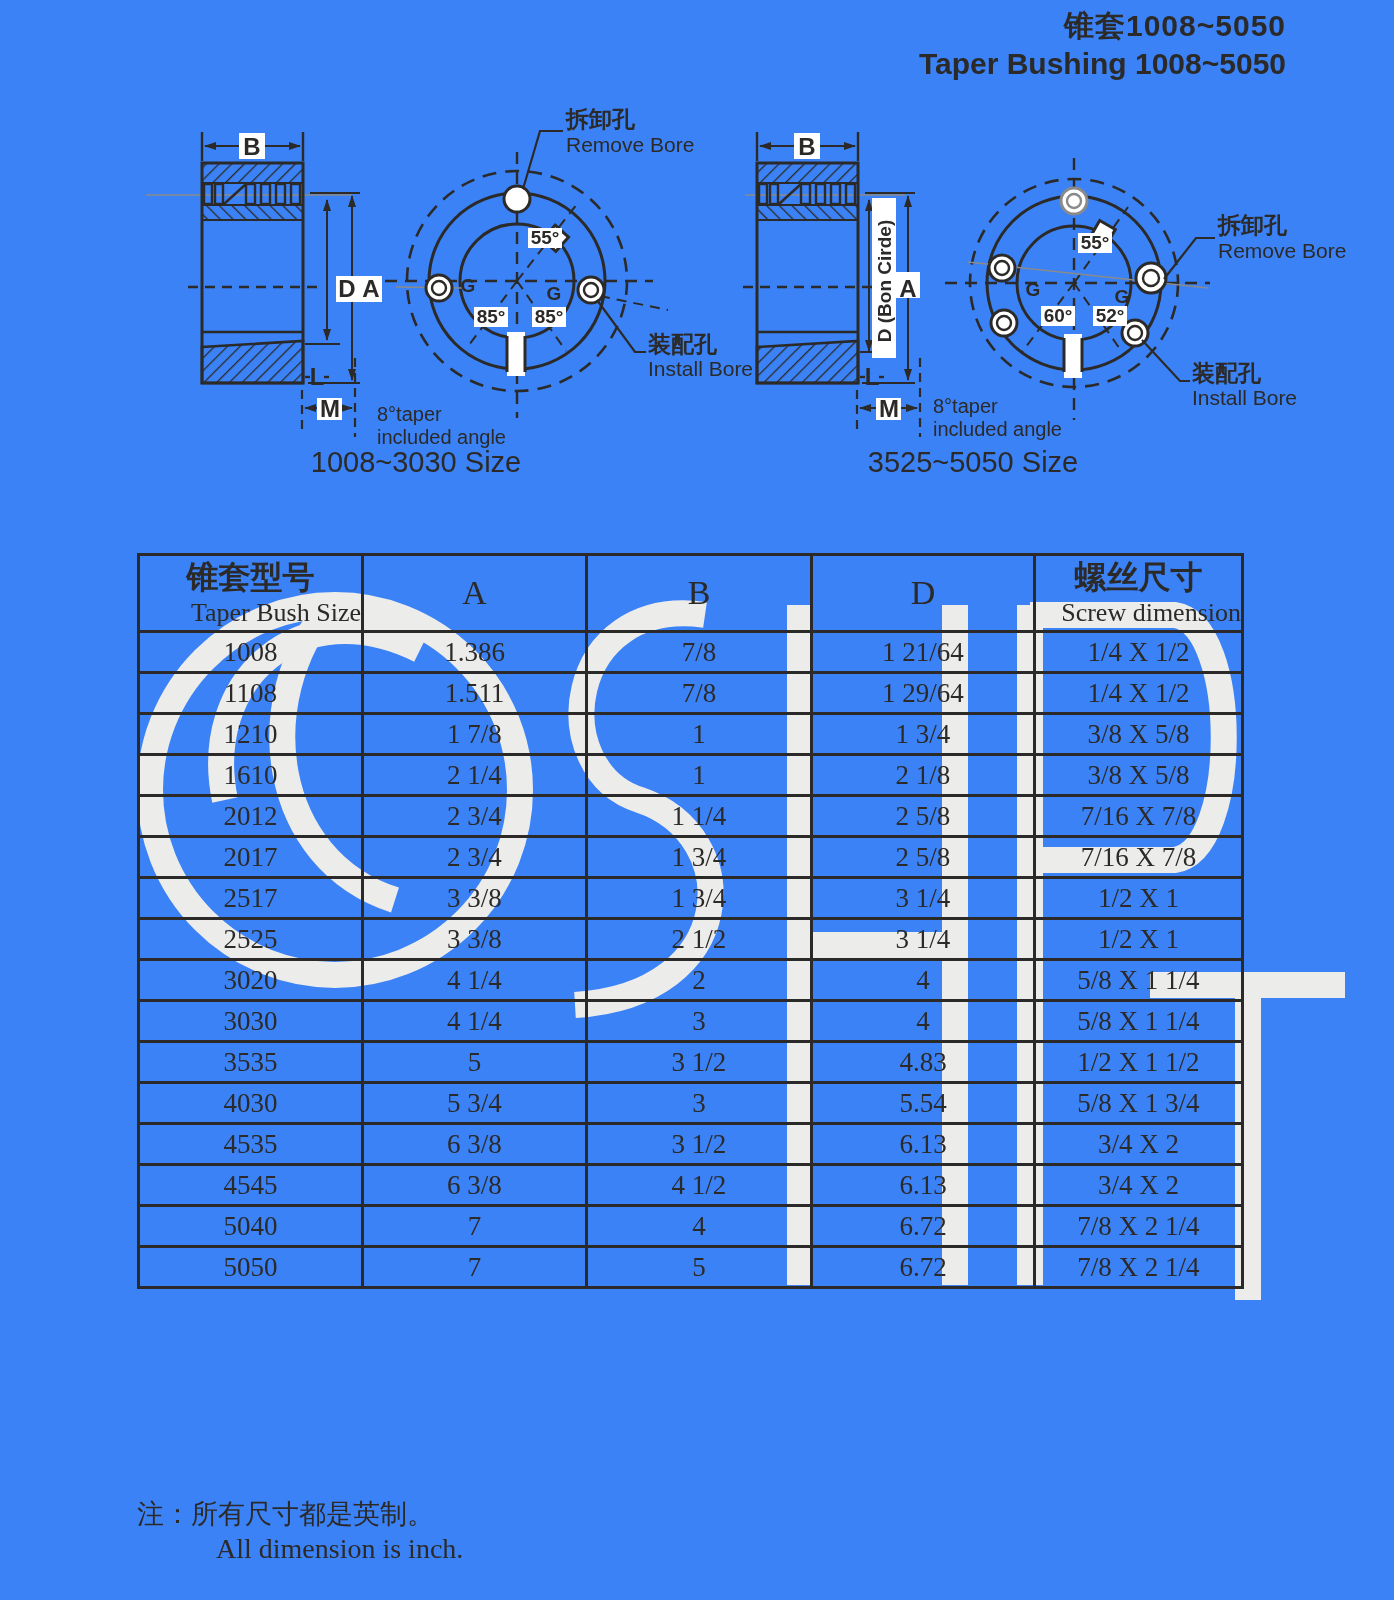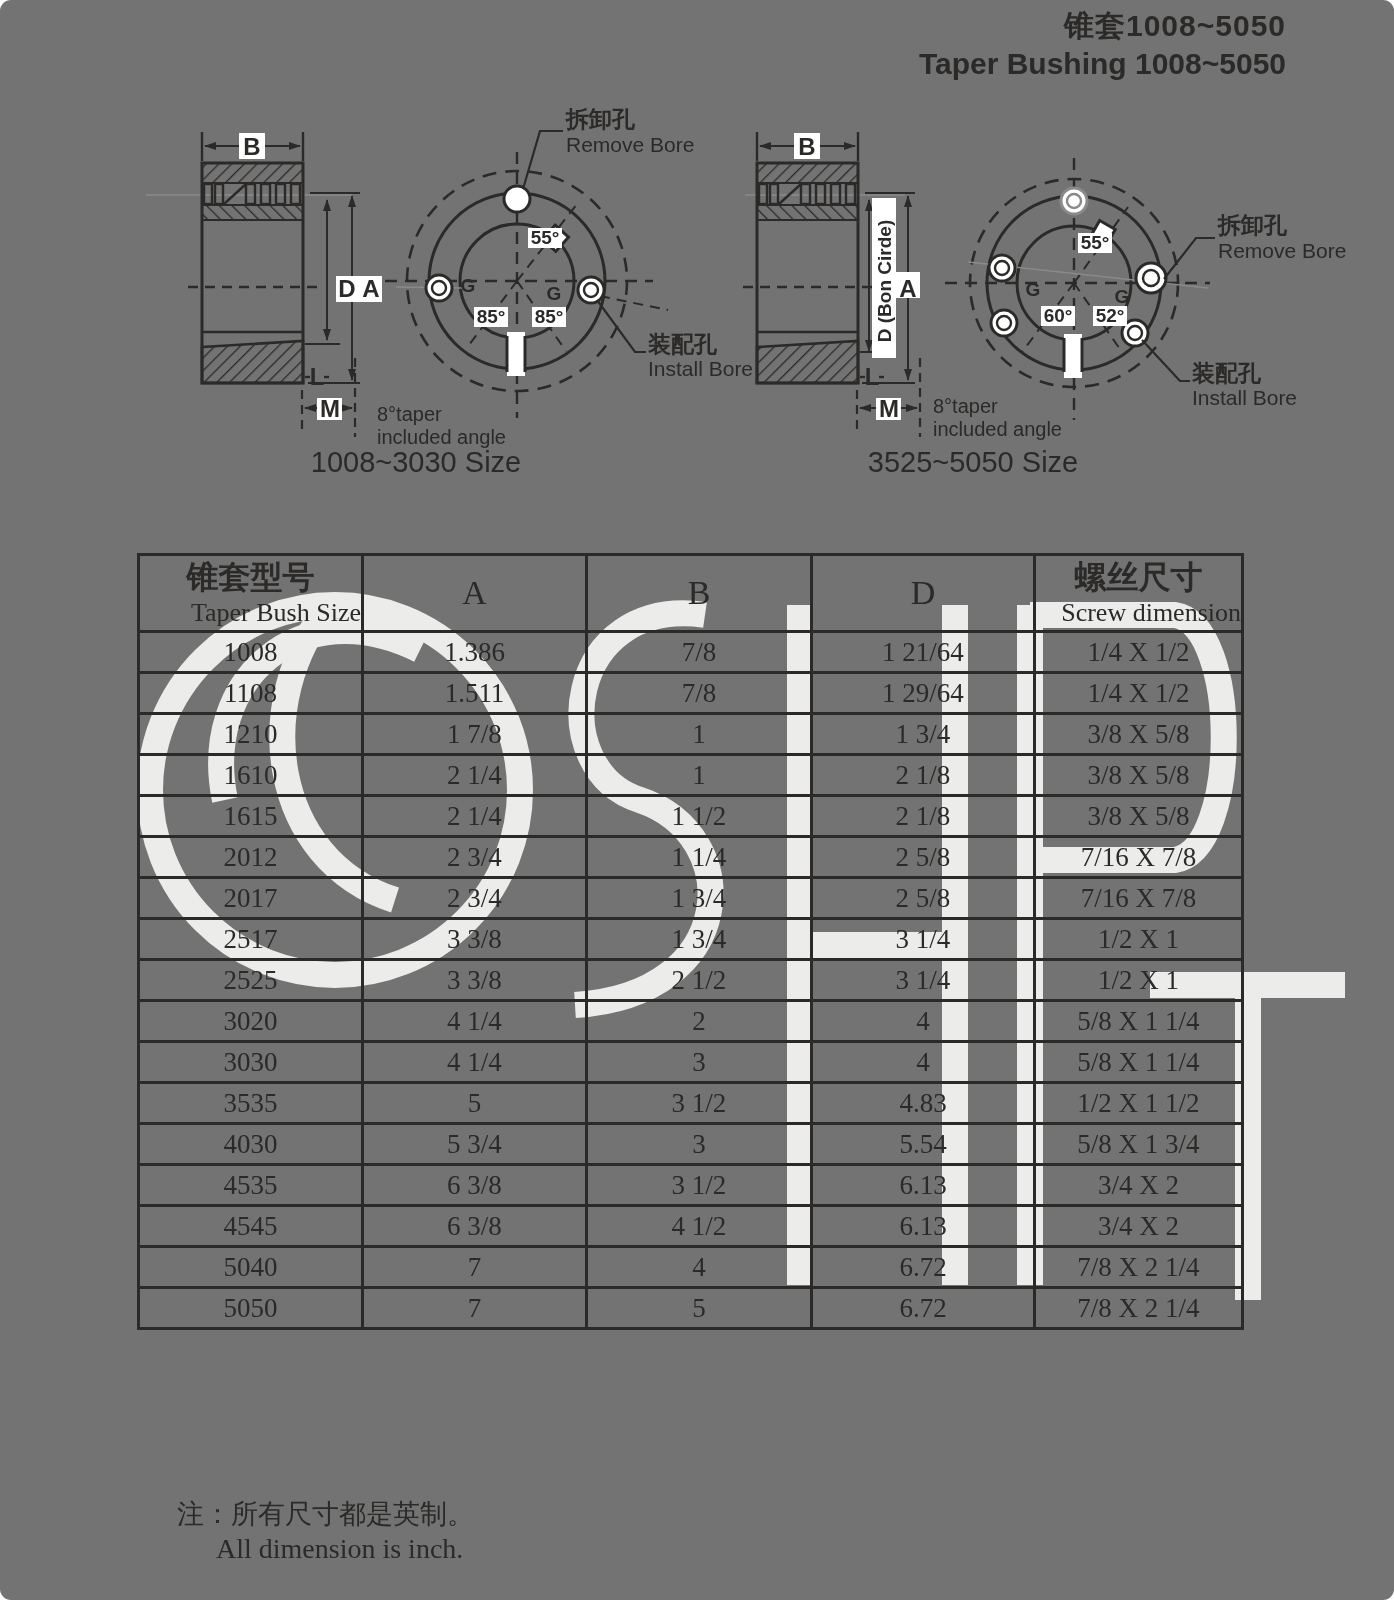--- a/index.html
+++ b/index.html
@@ -1,17 +1,17 @@
 <!DOCTYPE html>
 <html><head>
 <meta charset="utf-8">
 <style>
   html,body{margin:0;padding:0;background:#ffffff;}
-  .page{position:relative;width:1394px;height:1600px;background:#737373;overflow:hidden;
-        font-family:"Liberation Sans",sans-serif;color:#2b2a28;border-radius:11px;}
+  .page{position:relative;width:1394px;height:1600px;background:#3b82f6;overflow:hidden;
+        font-family:"Liberation Sans",sans-serif;color:#2b2a28;}
   
   .title-block{position:absolute;top:6px;right:108px;text-align:right;z-index:3;}
   .title-zh{font-size:30px;font-weight:bold;letter-spacing:1px;}
   .title-en{font-size:30px;font-weight:bold;letter-spacing:0px;}
   
   .watermark{position:absolute;left:0;top:0;z-index:0;}
   
   .diagram{position:absolute;left:0;top:90px;z-index:2;}
   .diagram text{fill:#2b2a28;}
   .lbl-zh{font-size:23px;font-weight:bold;}
@@ -25,21 +25,21 @@
              border-collapse:collapse;table-layout:fixed;background:transparent;}
   table.spec th,table.spec td{border:3px solid #2b2a28;text-align:center;vertical-align:middle;
              padding:0;background:transparent;}
   table.spec thead tr{height:77px;}
   table.spec tbody tr{height:41px;}
   td{font-family:"Liberation Serif",serif;font-size:27px;}
   th .zh{font-size:32px;font-weight:bold;font-family:"Liberation Sans",sans-serif;line-height:1.25;}
   th .en{font-size:26px;font-weight:normal;font-family:"Liberation Serif",serif;line-height:1.2;text-align:right;}
   th.letter{font-family:"Liberation Serif",serif;font-size:34px;font-weight:normal;}
   
-  .note-zh{position:absolute;left:137px;top:1496px;font-size:27px;z-index:2;margin-left:40px;}
+  .note-zh{position:absolute;left:137px;top:1496px;font-size:27px;z-index:2;}
   .note-en{position:absolute;left:192px;top:1533px;font-size:28px;z-index:2;
            font-family:"Liberation Serif",serif;margin-left:24px;}
 </style>
 </head>
 <body>
 
 <div class="page">
 
   <svg class="watermark" width="1394" height="1600" viewBox="0 0 1394 1600">
     <g stroke="#ececea" stroke-width="26" fill="none">
@@ -291,27 +291,20 @@
           <td>3/8 X 5/8</td>
         </tr>
         <tr>
           <td>1610</td>
           <td>2 1/4</td>
           <td>1</td>
           <td>2 1/8</td>
           <td>3/8 X 5/8</td>
         </tr>
         <tr>
-          <td>1615</td>
-          <td>2 1/4</td>
-          <td>1 1/2</td>
-          <td>2 1/8</td>
-          <td>3/8 X 5/8</td>
-        </tr>
-        <tr>
           <td>2012</td>
           <td>2 3/4</td>
           <td>1 1/4</td>
           <td>2 5/8</td>
           <td>7/16 X 7/8</td>
         </tr>
         <tr>
           <td>2017</td>
           <td>2 3/4</td>
           <td>1 3/4</td>

